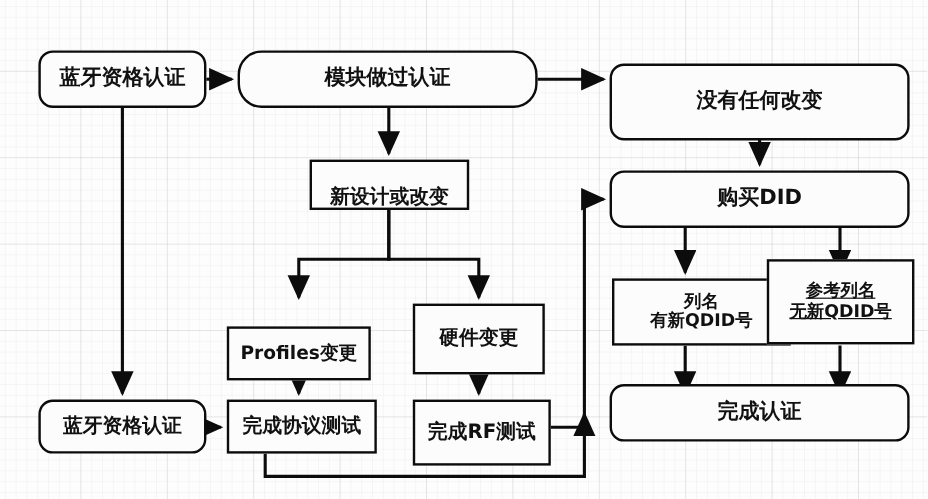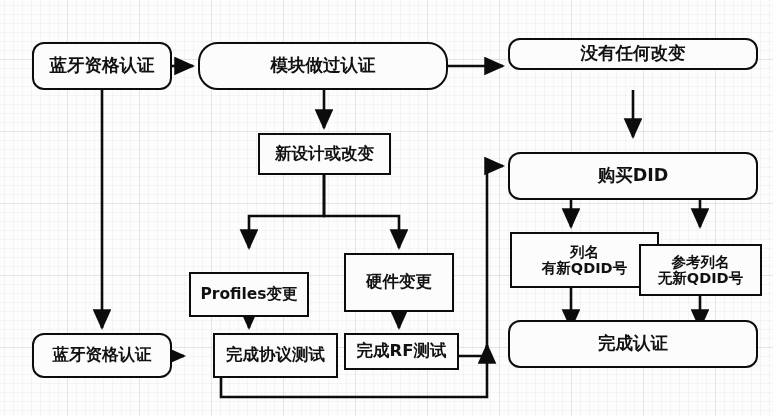--- a/index.html
+++ b/index.html
@@ -98,50 +98,50 @@
     </g>
   </svg>
 
   <div id="nodes">
       <div class="node rounded f18" style="left: 32px; top: 42px; width: 140px; height: 48px;">
         <span class="txt">蓝牙资格认证</span>
       </div>
       <div class="node rounded f18" style="left: 198px; top: 42px; width: 250px; height: 48px; border-radius: 20px;">
         <span class="txt">模块做过认证</span>
       </div>
-      <div class="node rounded f18" style="left: 508px; top: 38px; width: 250px; height: 32px;">
+      <div class="node rounded f18" style="left: 508px; top: 53px; width: 250px; height: 64px;">
         <span class="txt">没有任何改变</span>
       </div>
-      <div class="node sharp f17" style="left: 258px; top: 133px; width: 133px; height: 42px;">
+      <div class="node sharp f17" style="left: 258px; top: 133px; width: 133px; height: 42px; align-items: flex-end;">
         <span class="txt">新设计或改变</span>
       </div>
-      <div class="node rounded f18" style="left: 508px; top: 142px; width: 250px; height: 48px; margin-top: 10px;">
+      <div class="node rounded f18" style="left: 508px; top: 142px; width: 250px; height: 48px;">
         <span class="txt">购买DID</span>
       </div>
       <div class="node sharp f16" style="left: 189px; top: 253px; width: 120px; height: 45px; margin-top: 19px;">
         <span class="txt">Profiles变更</span>
       </div>
       <div class="node sharp f17" style="left: 344px; top: 253px; width: 110px; height: 59px;">
         <span class="txt">硬件变更</span>
       </div>
       <div class="node sharp f15" style="left: 510px; top: 232px; width: 149px; height: 56px;">
         <span class="txt">列名
 有新QDID号</span>
       </div>
-      <div class="node sharp f15" style="left: 639px; top: 244px; width: 123px; height: 52px;">
+      <div class="node sharp f15" style="left: 639px; top: 216px; width: 123px; height: 71px; text-decoration: underline;">
         <span class="txt">参考列名
 无新QDID号</span>
       </div>
       <div class="node rounded f17" style="left: 32px; top: 333px; width: 140px; height: 45px;">
         <span class="txt">蓝牙资格认证</span>
       </div>
-      <div class="node sharp f17" style="left: 189px; top: 333px; width: 125px; height: 45px; margin-left: 24px;">
+      <div class="node sharp f17" style="left: 189px; top: 333px; width: 125px; height: 45px;">
         <span class="txt">完成协议测试</span>
       </div>
-      <div class="node sharp f17" style="left: 344px; top: 333px; width: 115px; height: 37px; text-align: center;">
+      <div class="node sharp f17" style="left: 344px; top: 333px; width: 115px; height: 55px; text-align: center;">
         <span class="txt">完成RF测试</span>
       </div>
       <div class="node rounded f18" style="left: 508px; top: 320px; width: 250px; height: 48px;">
         <span class="txt">完成认证</span>
       </div>
     </div>
 
 </div>
 
 </body></html>

